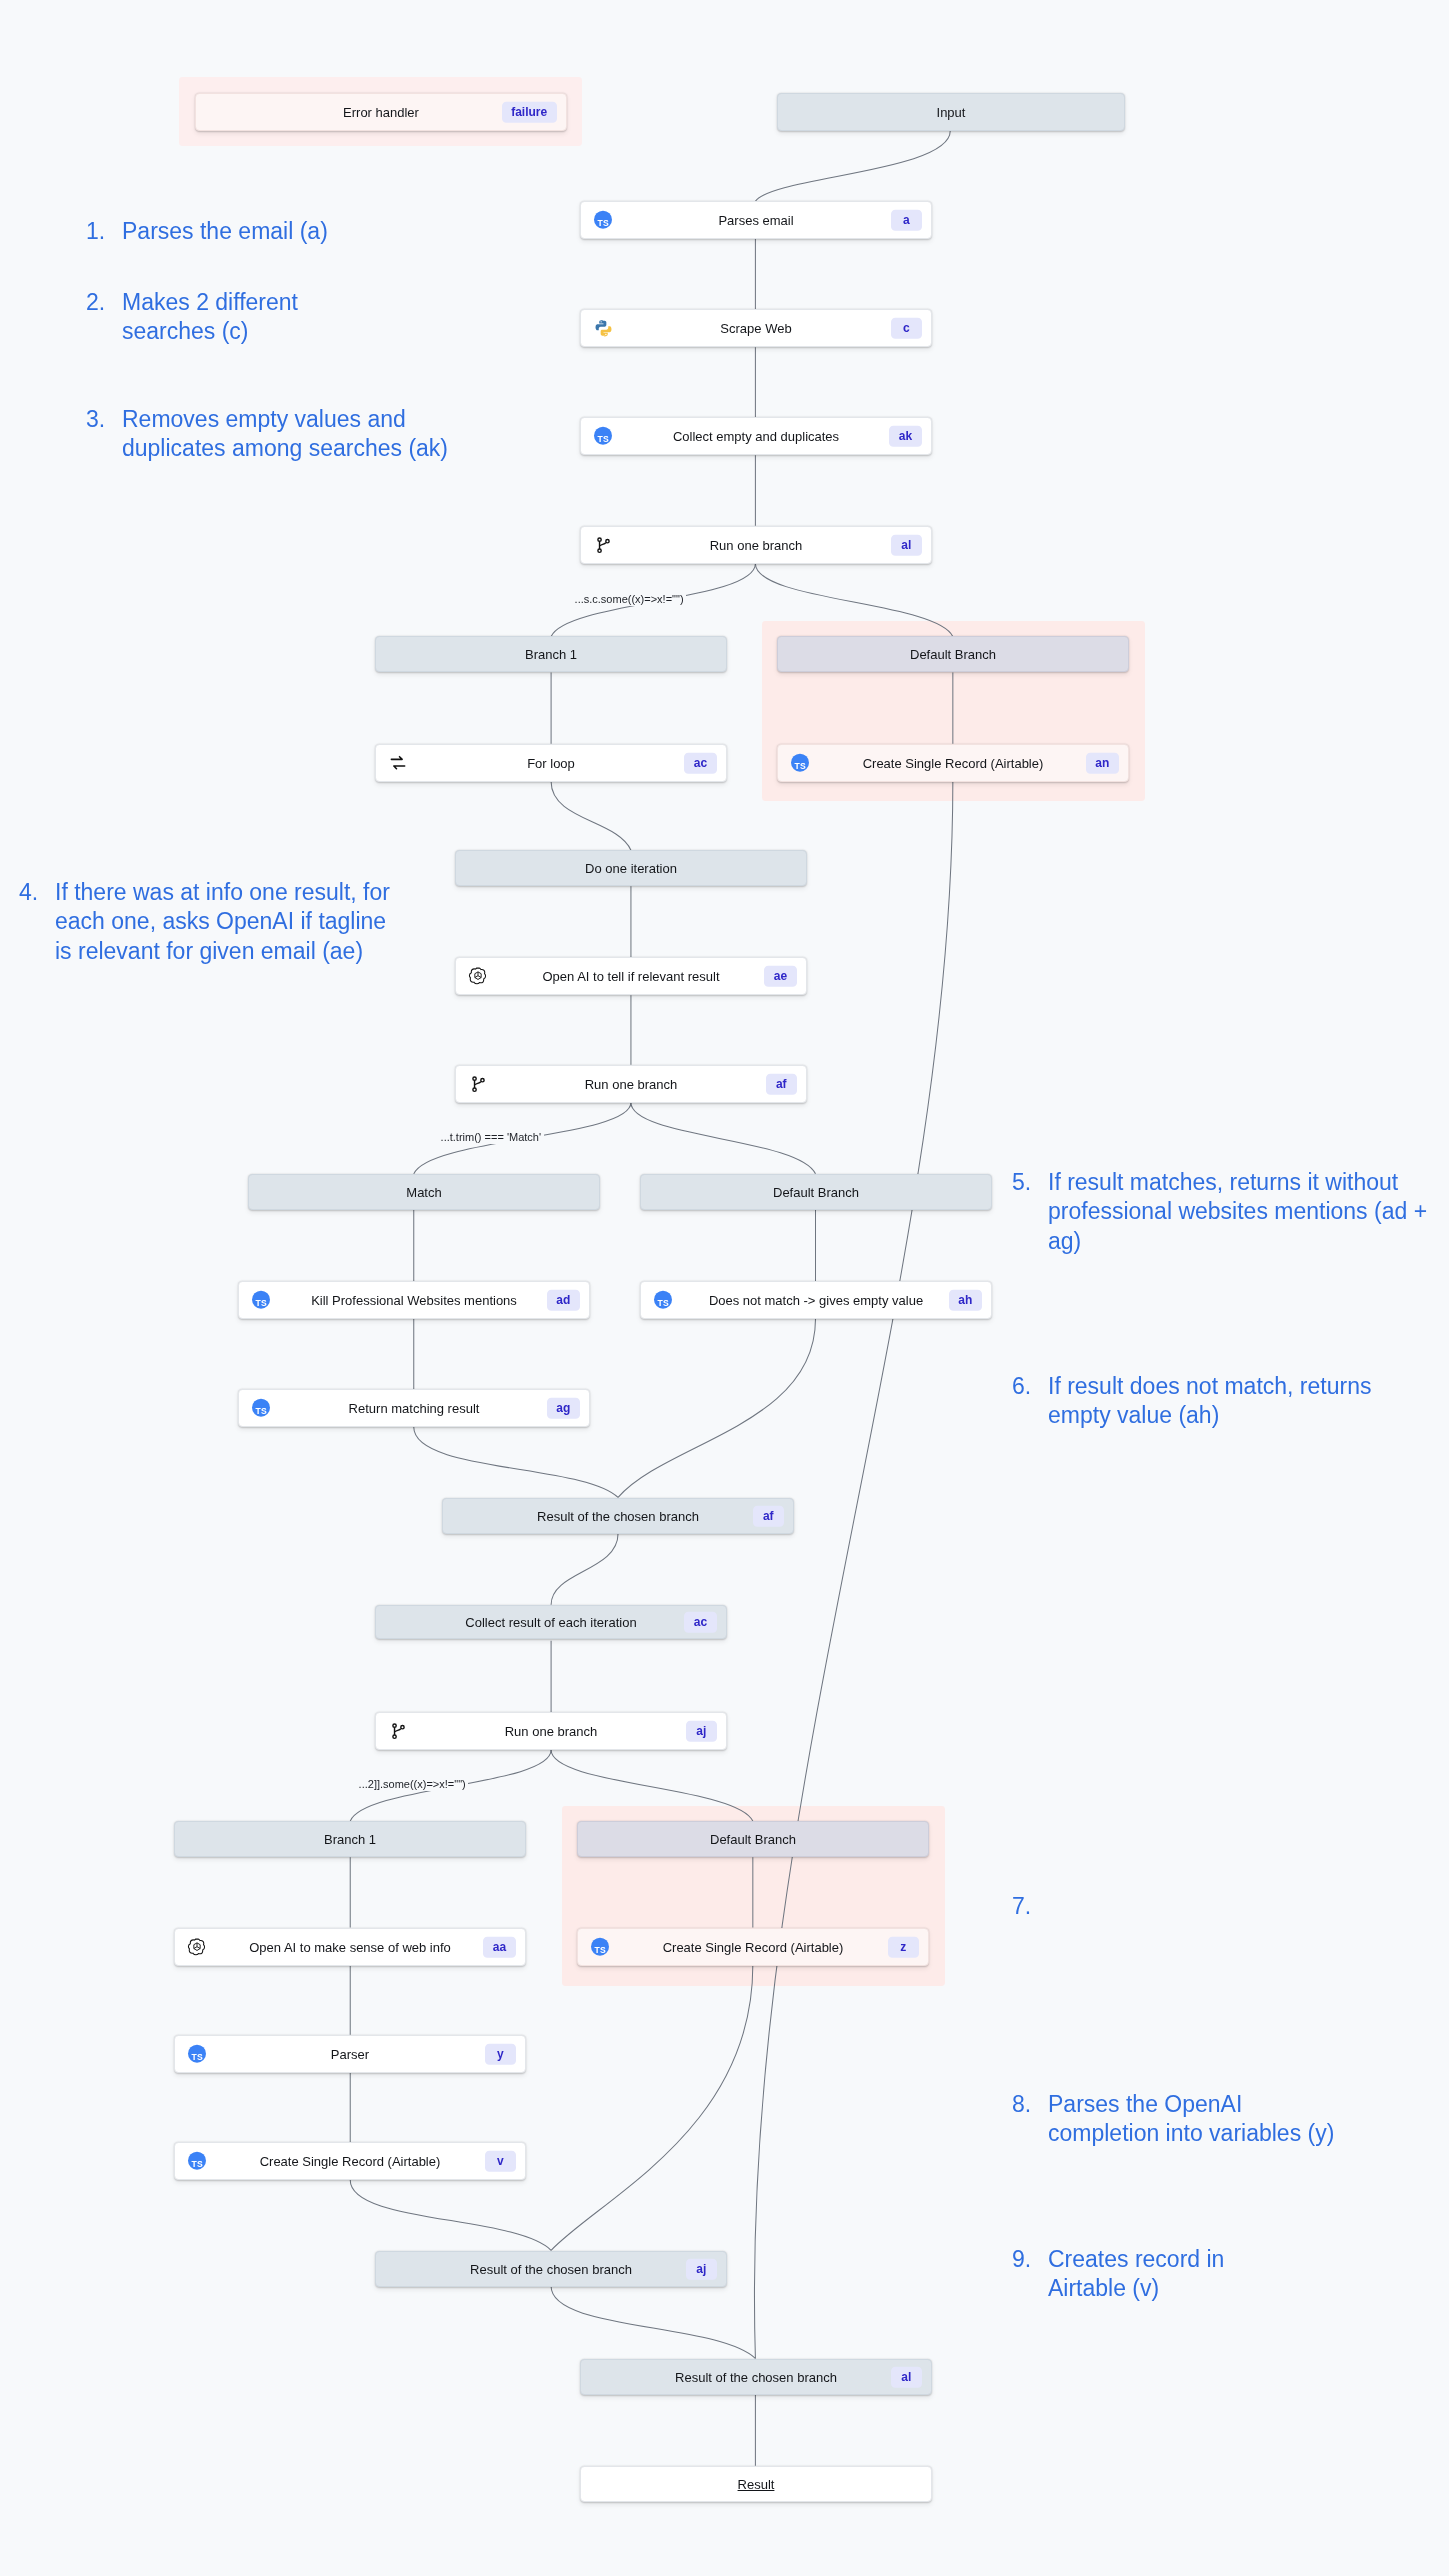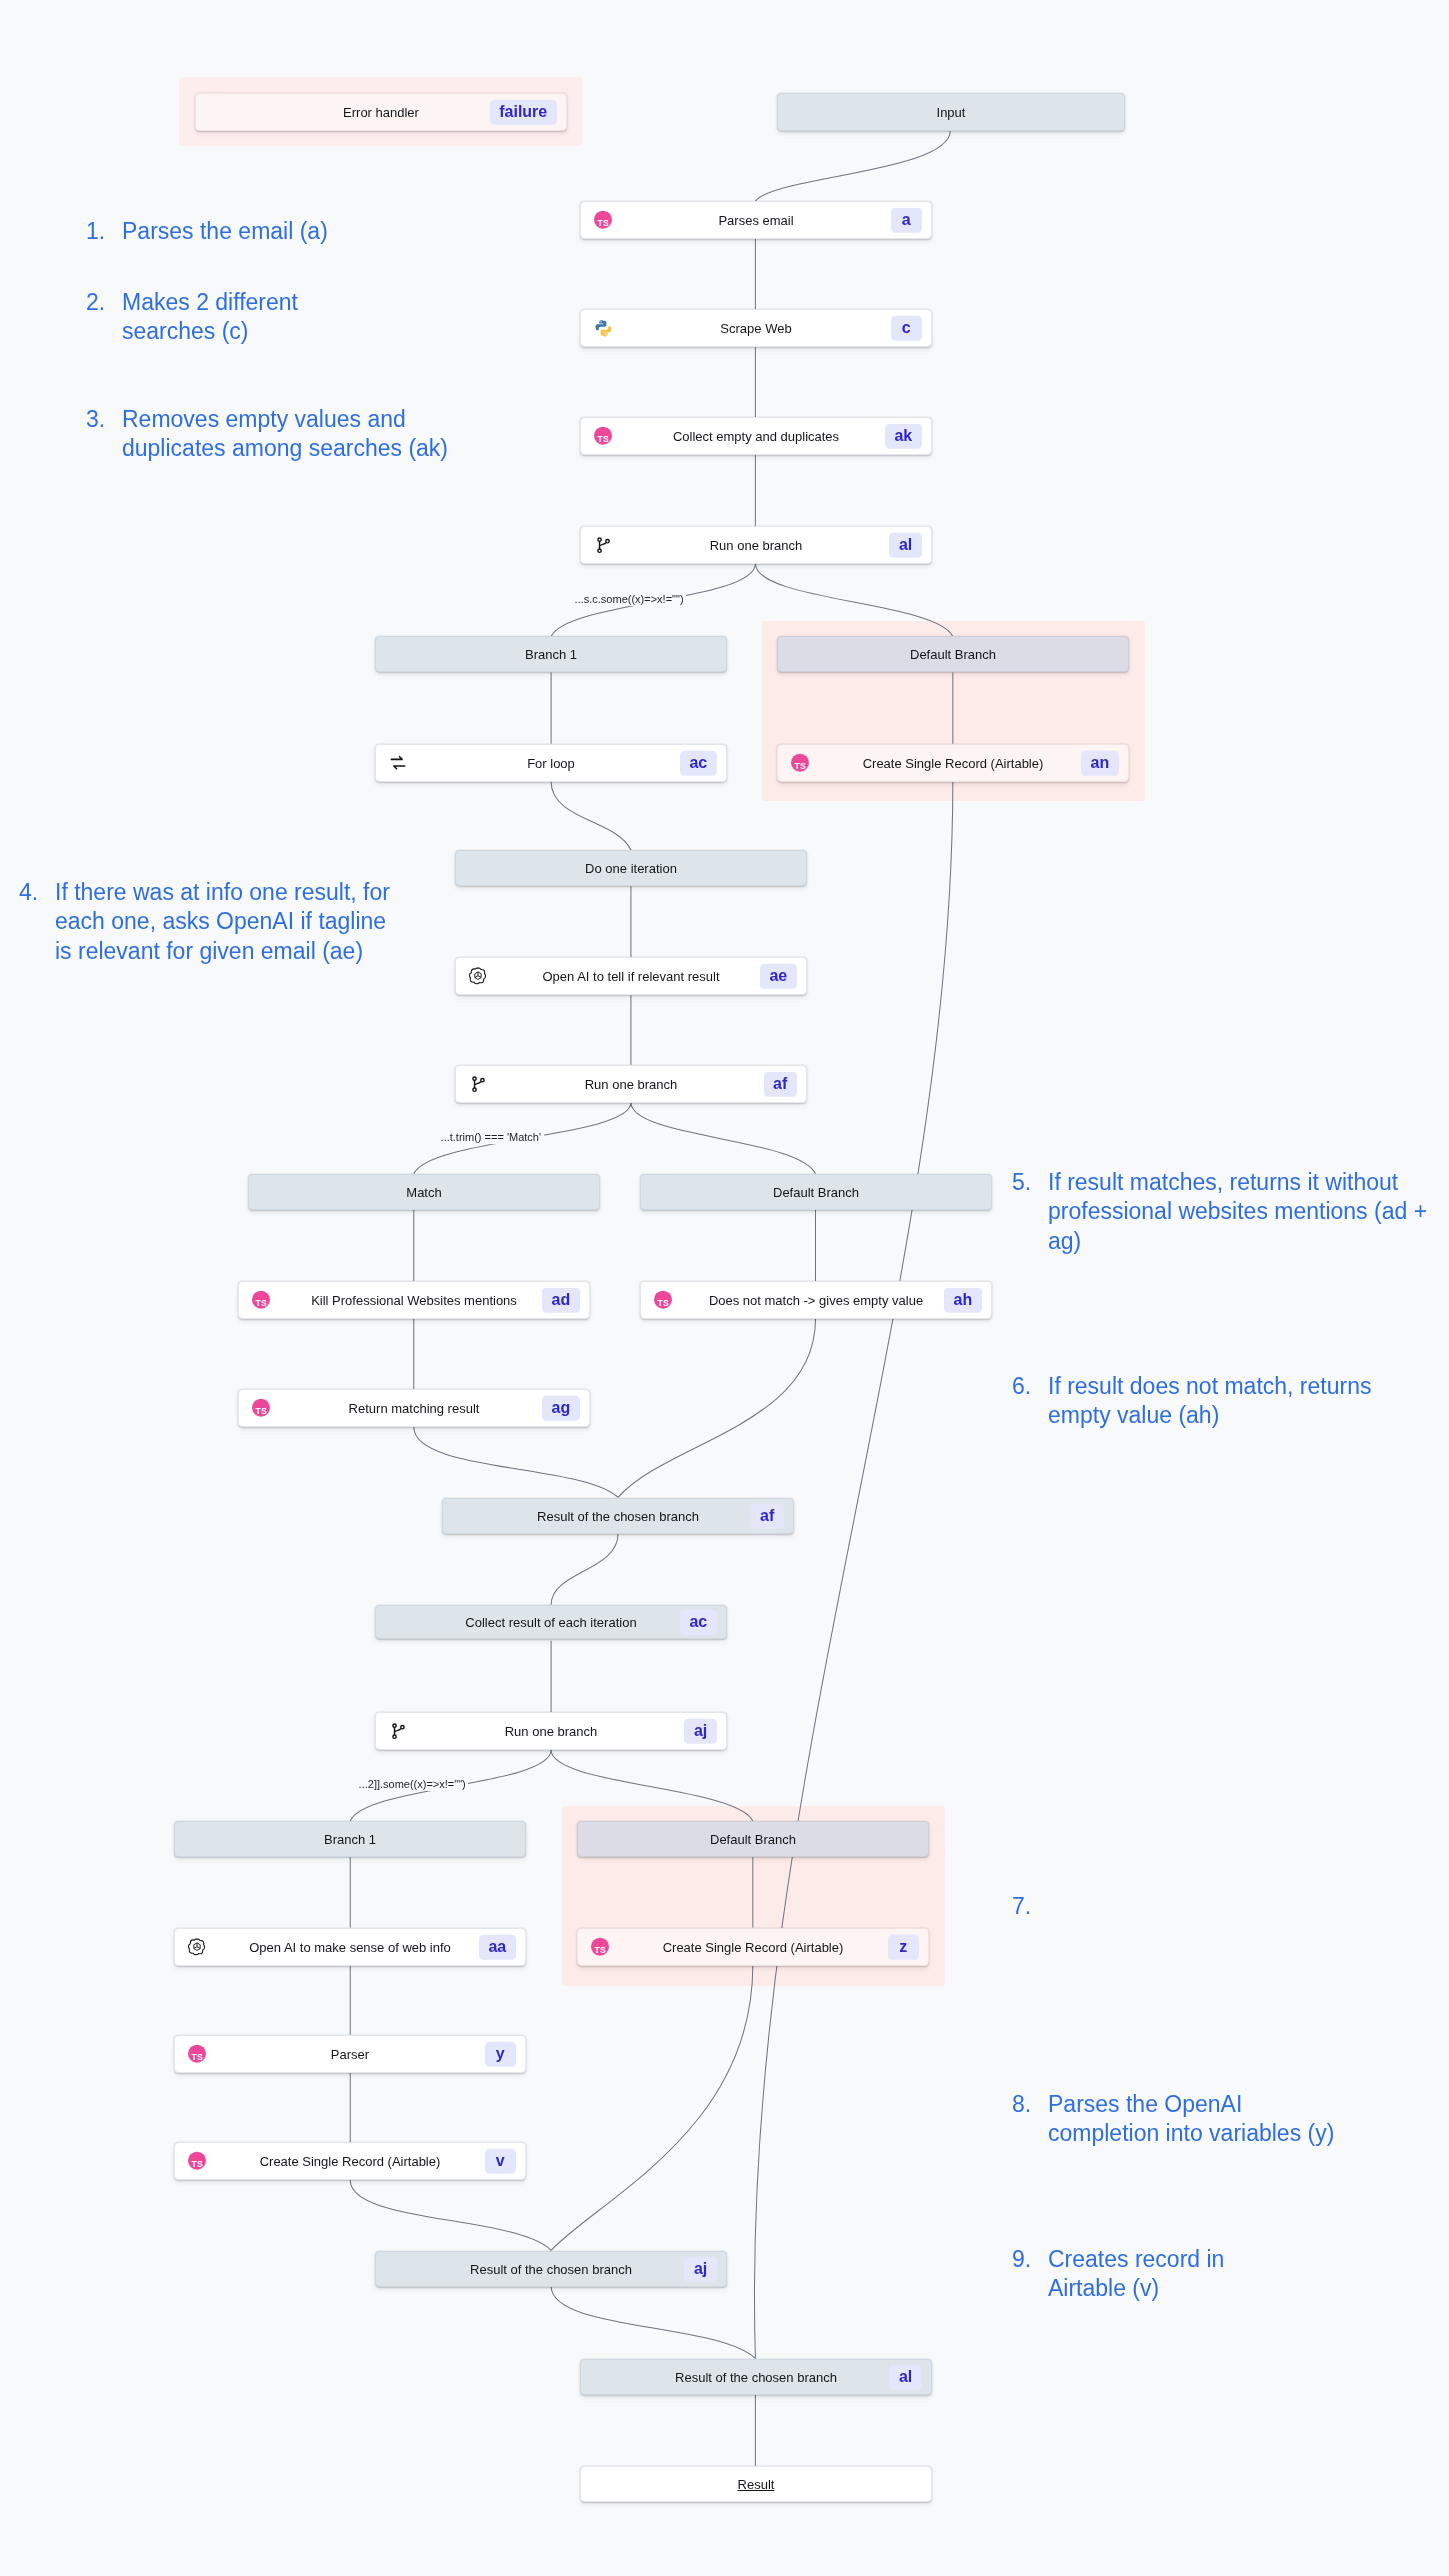--- a/index.html
+++ b/index.html
@@ -41,31 +41,31 @@
   }
   .node .lbl{
     flex:1;text-align:center;
     padding:0 48px;
     white-space:nowrap;
     overflow:hidden;text-overflow:ellipsis;
   }
   .node .tag{
     position:absolute;right:9.4px;top:50%;transform:translateY(-50%);
     background:#e4e6fb;color:#2f27c8;
-    font-weight:bold;font-size:16px;
+    font-weight:bold;font-size:12px;
     border-radius:4.3px;
     padding:4.3px 9.4px;
     min-width:12px;text-align:center;
     line-height:1;
   }
   .node.big .lbl{font-size:13px;}
 
   
   .ts-icon{
-    width:18px;height:18px;border-radius:9px;background:#ec4899;
+    width:18px;height:18px;border-radius:9px;background:#3b82f6;
     color:#fff;font-weight:bold;font-size:8.6px;
     display:flex;align-items:flex-end;justify-content:center;
     letter-spacing:0.3px;padding-bottom:1.7px;box-sizing:border-box;
     font-family:"Liberation Sans",sans-serif;
   }
 
   
   .cond{
     position:absolute;
     background:#f7f9fb;

